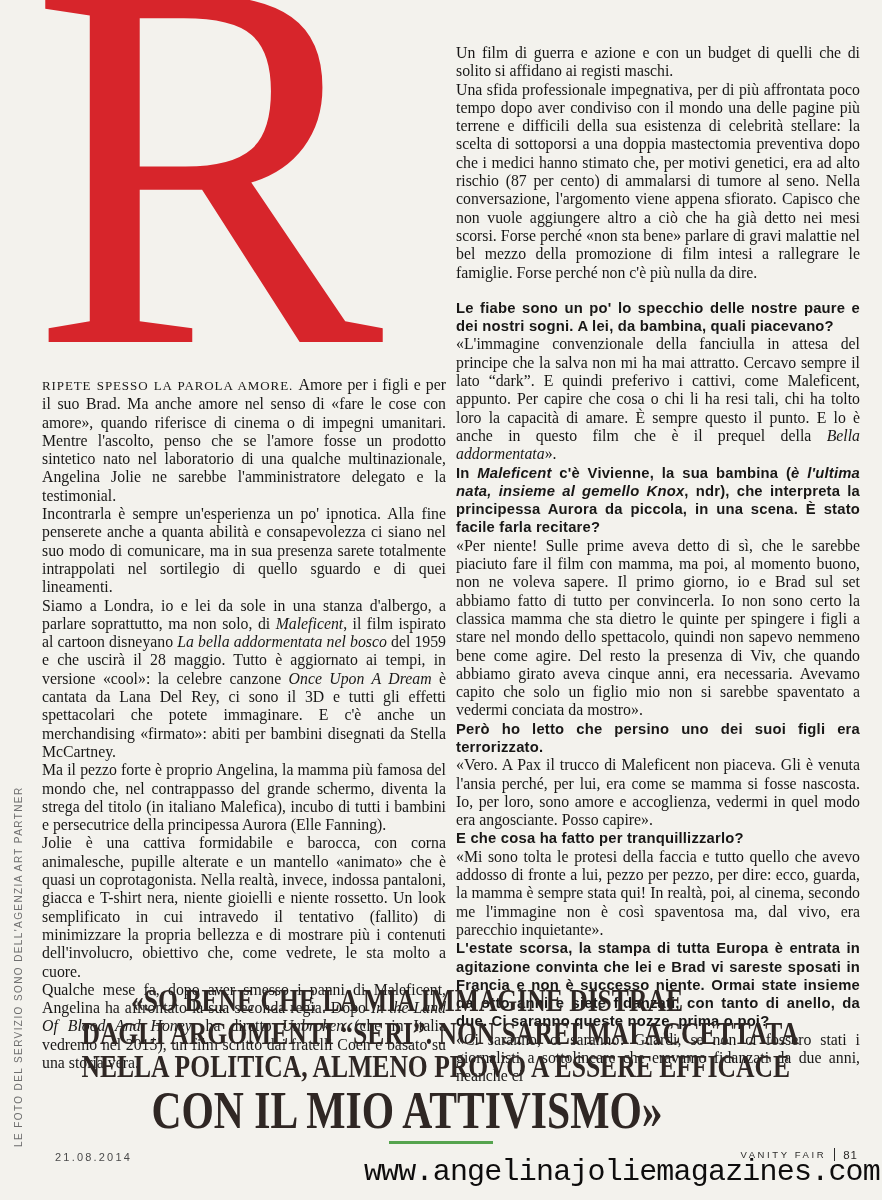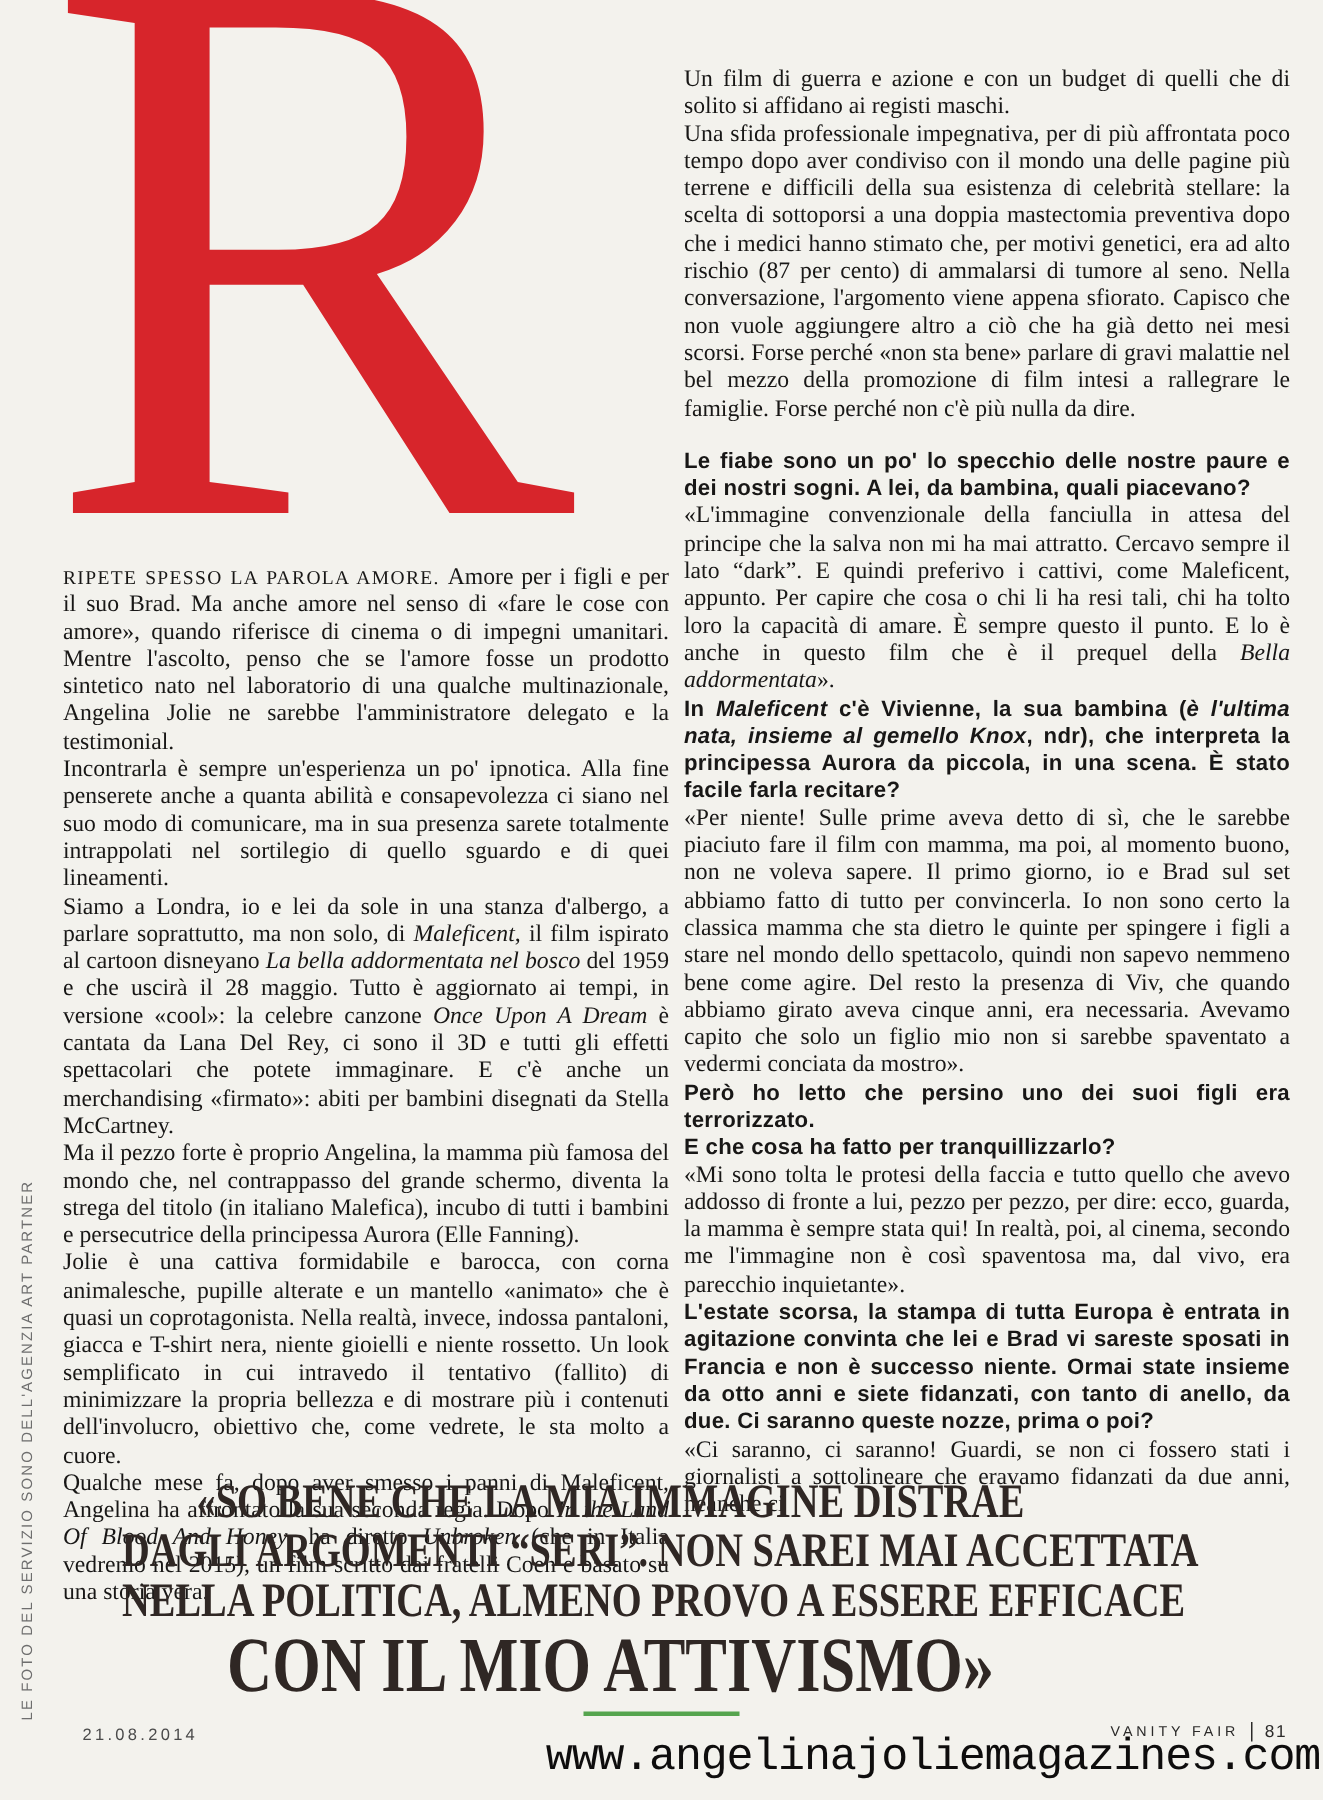--- a/index.html
+++ b/index.html
@@ -101,20 +101,21 @@
     </div>
 
   <div class="col col-right">
       <p class="body"><span>Un film di guerra e azione e con un budget di quelli che di solito si affidano ai registi maschi.</span></p>
       <p class="body"><span>Una sfida professionale impegnativa, per di più affrontata poco tempo dopo aver condiviso con il mondo una delle pagine più terrene e difficili della sua esistenza di celebrità stellare: la scelta di sottoporsi a una doppia mastectomia preventiva dopo che i medici hanno stimato che, per motivi genetici, era ad alto rischio (87 per cento) di ammalarsi di tumore al seno. Nella conversazione, l'argomento viene appena sfiorato. Capisco che non vuole aggiungere altro a ciò che ha già detto nei mesi scorsi. Forse perché «non sta bene» parlare di gravi malattie nel bel mezzo della promozione di film intesi a rallegrare le famiglie. Forse perché non c'è più nulla da dire.</span></p>
       <p class="question gap"><span>Le fiabe sono un po' lo specchio delle nostre paure e dei nostri sogni. A lei, da bambina, quali piacevano?</span></p>
       <p class="body"><span>«L'immagine convenzionale della fanciulla in attesa del principe che la salva non mi ha mai attratto. Cercavo sempre il lato “dark”. E quindi preferivo i cattivi, come Maleficent, appunto. Per capire che cosa o chi li ha resi tali, chi ha tolto loro la capacità di amare. È sempre questo il punto. E lo è anche in questo film che è il prequel della </span><span class="italic">Bella addormentata</span><span>».</span></p>
       <p class="question"><span>In </span><span class="italic">Maleficent</span><span> c'è Vivienne, la sua bambina (</span><span class="italic">è l'ultima nata, insieme al gemello Knox</span><span>, ndr), che interpreta la principessa Aurora da piccola, in una scena. È stato facile farla recitare?</span></p>
       <p class="body"><span>«Per niente! Sulle prime aveva detto di sì, che le sarebbe piaciuto fare il film con mamma, ma poi, al momento buono, non ne voleva sapere. Il primo giorno, io e Brad sul set abbiamo fatto di tutto per convincerla. Io non sono certo la classica mamma che sta dietro le quinte per spingere i figli a stare nel mondo dello spettacolo, quindi non sapevo nemmeno bene come agire. Del resto la presenza di Viv, che quando abbiamo girato aveva cinque anni, era necessaria. Avevamo capito che solo un figlio mio non si sarebbe spaventato a vedermi conciata da mostro».</span></p>
       <p class="question"><span>Però ho letto che persino uno dei suoi figli era terrorizzato.</span></p>
+      <p class="body"><span>«Vero. A Pax il trucco di Maleficent non piaceva. Gli è venuta l'ansia perché, per lui, era come se mamma si fosse nascosta. Io, per loro, sono amore e accoglienza, vedermi in quel modo era angosciante. Posso capire».</span></p>
       <p class="question"><span>E che cosa ha fatto per tranquillizzarlo?</span></p>
       <p class="body"><span>«Mi sono tolta le protesi della faccia e tutto quello che avevo addosso di fronte a lui, pezzo per pezzo, per dire: ecco, guarda, la mamma è sempre stata qui! In realtà, poi, al cinema, secondo me l'immagine non è così spaventosa ma, dal vivo, era parecchio inquietante».</span></p>
       <p class="question"><span>L'estate scorsa, la stampa di tutta Europa è entrata in agitazione convinta che lei e Brad vi sareste sposati in Francia e non è successo niente. Ormai state insieme da otto anni e siete fidanzati, con tanto di anello, da due. Ci saranno queste nozze, prima o poi?</span></p>
       <p class="body"><span>«Ci saranno, ci saranno! Guardi, se non ci fossero stati i giornalisti a sottolineare che eravamo fidanzati da due anni, neanche ci</span></p>
     </div>
 
   <div class="pullquote">
       <span class="pq-line">«SO BENE CHE LA MIA IMMAGINE DISTRAE</span>
       <span class="pq-line">DAGLI ARGOMENTI “SERI”. NON SAREI MAI ACCETTATA</span>
       <span class="pq-line">NELLA POLITICA, ALMENO PROVO A ESSERE EFFICACE</span>

